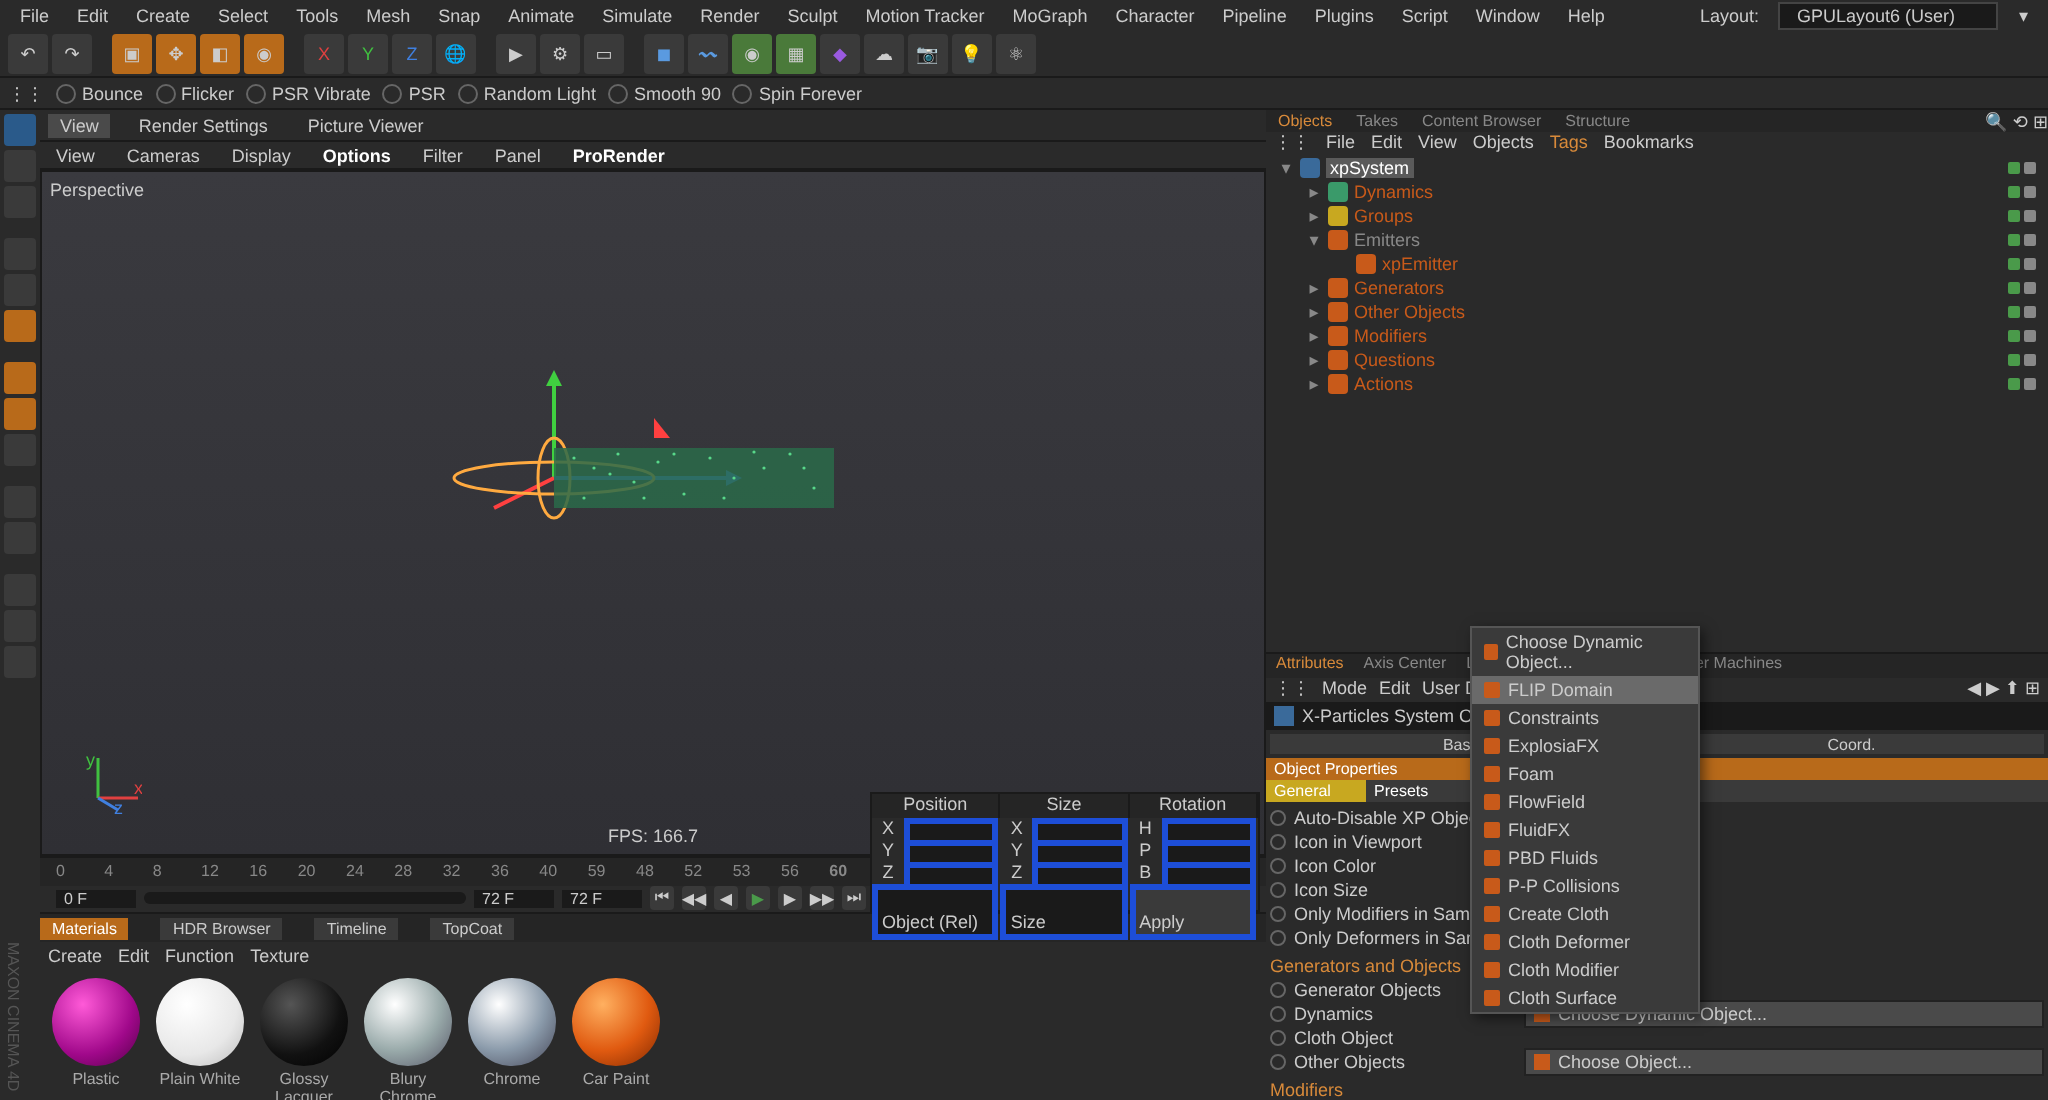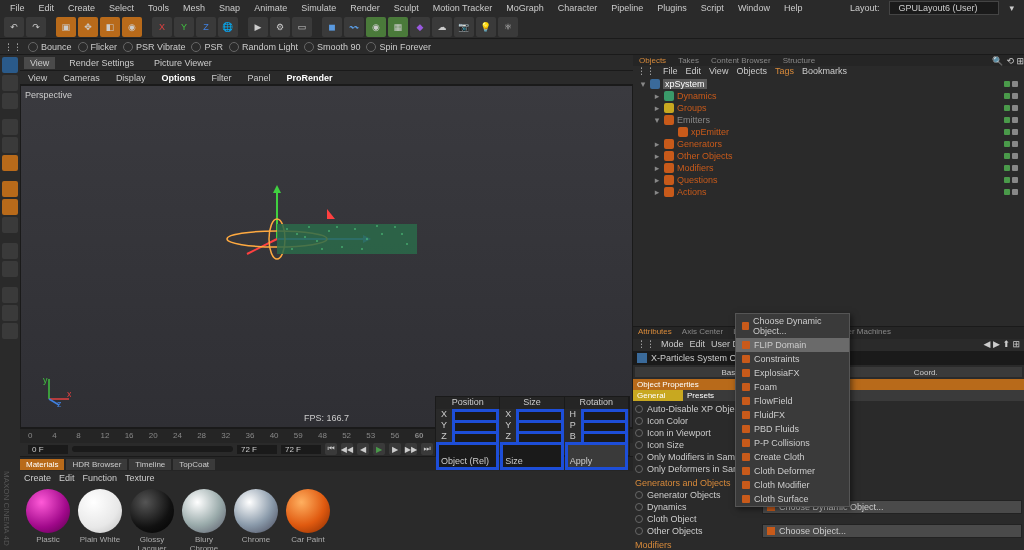--- a/index.html
+++ b/index.html
@@ -37,21 +37,21 @@
 .ruler{height:14px;display:flex;align-items:center;padding:0 8px;position:relative;background:#252525}
 .ruler .tick{position:absolute;font-size:8px;color:#888}
 .ruler .ph{position:absolute;width:2px;height:14px;background:#4a9a4a}
 .tctrl{height:14px;display:flex;align-items:center;padding:0 8px;gap:4px}
 .tctrl .fld{background:#1a1a1a;padding:0 4px;width:40px;font-size:8px}
 .tctrl .slider{flex:1;height:6px;background:#1a1a1a;border-radius:3px}
 .pb{width:12px;height:12px;background:#3a3a3a;border-radius:2px;display:flex;align-items:center;justify-content:center;font-size:8px}
 .pb.play{color:#4a9a4a}
 .pb.red{background:#8a3a3a}
 .matpanel{height:94px;background:#2a2a2a;border-top:1px solid #1a1a1a}
-.mattabs{height:14px;display:flex;align-items:center;gap:2px;background:#252525}
+.mattabs{height:14px;display:flex;align-items:center;gap:16px;background:#252525}
 .mattabs .mt{padding:1px 6px;background:#3a3a3a;font-size:8px}
 .mattabs .mt.active{background:#b86a1a;color:#fff}
 .matmenu{height:14px;display:flex;align-items:center;gap:8px;padding:0 4px}
 .mats{display:flex;gap:4px;padding:4px}
 .mat{width:48px;text-align:center}
 .mat .ball{width:44px;height:44px;border-radius:50%;margin:0 auto 2px}
 .mat .lbl{font-size:8px;color:#aaa}
 .right{width:391px;background:#2a2a2a;display:flex;flex-direction:column}
 .rtabs{height:14px;display:flex;align-items:center;background:#252525}
 .rtabs .rt{padding:1px 6px;font-size:8px;color:#888}
@@ -507,25 +507,25 @@
         <div class="attrsect" style="flex:0 0 50px;background:#c8a820">General</div>
         <div class="attrsect" style="flex:1;background:#3a3a3a">Presets</div>
       </div>
       <div class="attrlist">
         <div class="ar">
             <span class="rb"></span>
             <span>Auto-Disable XP Objects</span>
           </div>
         <div class="ar">
             <span class="rb"></span>
+            <span>Icon in Viewport</span>
+          </div>
+        <div class="ar">
+            <span class="rb"></span>
             <span>Icon Color</span>
-          </div>
-        <div class="ar">
-            <span class="rb"></span>
-            <span>Icon in Viewport</span>
           </div>
         <div class="ar">
             <span class="rb"></span>
             <span>Icon Size</span>
           </div>
         <div class="ar">
             <span class="rb"></span>
             <span>Only Modifiers in Same System</span>
           </div>
         <div class="ar">

